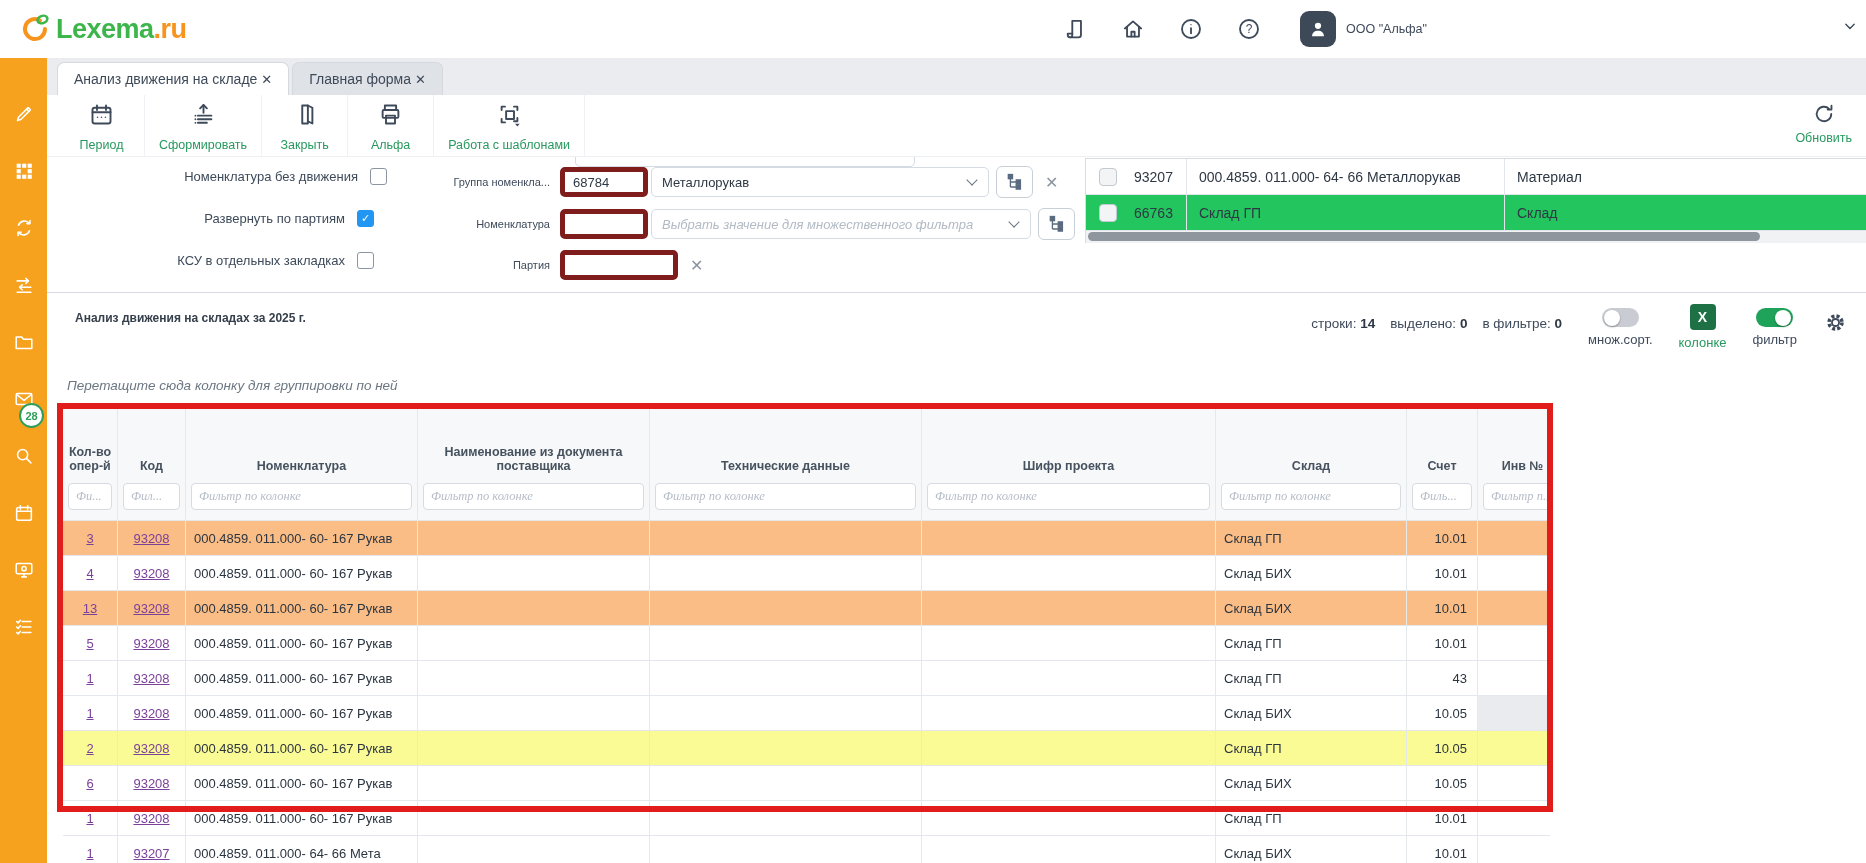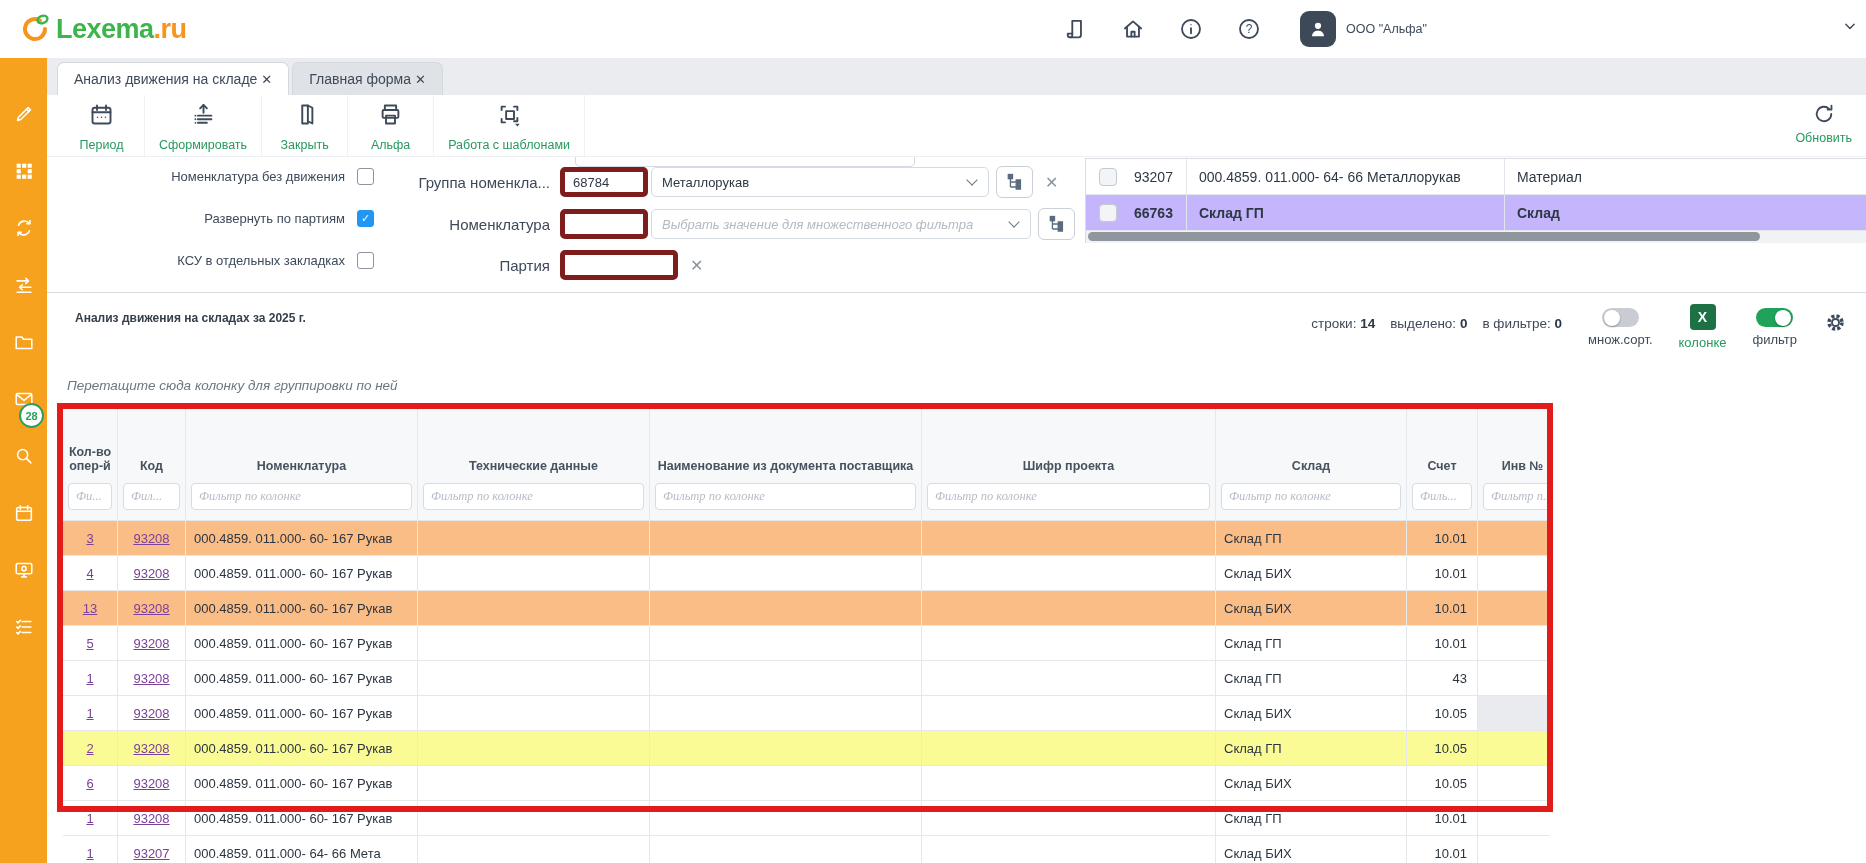--- a/index.html
+++ b/index.html
@@ -50,41 +50,41 @@
   .refresh-btn span { font-size:12.5px; color:var(--c-accent-green); }
 
   
   .filter-zone { height:135px; position:relative; background:#fff; overflow:hidden; }
   .cb-row { position:absolute; display:flex; align-items:center; }
   .cb-label { width:298px; text-align:right; font-size:13px; margin-right:12px; }
   .cbox { width:17px; height:17px; border:1.5px solid #8A95A1; border-radius:3px; background:#fff; cursor:pointer;
     display:flex; align-items:center; justify-content:center; font-size:11px; color:#fff; }
   .cbox.on { background:var(--c-checkbox-blue); border-color:var(--c-checkbox-blue); }
   .fld-row { position:absolute; display:flex; align-items:center; }
-  .fld-label { width:513px; text-align:right; font-size:15px; padding-right:10px; }
+  .fld-label { width:513px; text-align:right; font-size:11px; padding-right:10px; }
   .inp { height:30px; border:5px solid #7f1d1d; border-radius:5px; font-size:13px; padding:0 8px;
     font-family:"Liberation Sans",sans-serif; color:#2E3844; background:#fff; }
   .inp::placeholder { color:#B2BAC4; font-style:italic; }
   .combo { height:30px; border:1px solid #D5DBE2; border-radius:5px; background:#fff; display:flex;
     align-items:center; padding:0 10px; font-size:13px; color:#2E3844; margin-left:3px; cursor:pointer; }
   .combo .ph { color:#B2BAC4; font-style:italic; }
   .combo .flex { flex:1; }
   .chev { width:8px; height:8px; border-right:1.6px solid #6B7683; border-bottom:1.6px solid #6B7683;
     transform:rotate(45deg); margin:-4px 2px 0 8px; }
   .tree-btn { width:37px; height:32px; border:1px solid #C9CFD6; border-radius:6px; background:#fff; margin-left:7px;
     display:flex; align-items:center; justify-content:center; cursor:pointer; }
   .clear-x { font-size:16px; color:#8A939E; margin-left:12px; cursor:pointer; }
   .partial-field { position:absolute; left:528px; top:-18px; width:340px; height:28px;
     border:1px solid #D5DBE2; border-radius:5px; background:#fff; }
 
   
   .lookup { position:absolute; top:1px; right:0; width:781px; border-top:1px solid #D9DDE2; border-left:1px solid #D9DDE2; }
   .lk-row { height:36px; display:flex; align-items:center; border-bottom:1px solid #E2E5E9; font-size:14px;
     color:#2E3844; background:#fff; cursor:pointer; }
-  .lk-row.sel { background:#c4b5fd;font-weight:bold; }
+  .lk-row.sel { background:#22c55e; }
   .lk-cb-cell { width:44px; display:flex; justify-content:center; }
   .lk-cb { width:18px; height:18px; border:1px solid #C3C9D0; border-radius:4px; background:#F3F4F6; }
   .lk-code { width:56px; padding-left:4px; }
   .lk-name { width:318px; padding-left:12px; border-left:1px solid #E2E5E9; align-self:stretch; display:flex; align-items:center; }
   .lk-type { flex:1; padding-left:12px; border-left:1px solid #E2E5E9; align-self:stretch; display:flex; align-items:center; }
   .lk-scroll { height:12px; background:#F1F2F4; position:relative; }
   .lk-thumb { position:absolute; top:1px; left:2px; width:672px; height:9px; border-radius:5px; background:#90969D; cursor:pointer; }
 
   
   .section-bar { height:70px; border-top:1px solid #D8DCE0; position:relative; background:#fff; }
@@ -332,21 +332,21 @@
             <path d="M18.7 12a6.7 6.7 0 1 1-2-4.8"></path>
             <path d="M18.9 4.4v3.5h-3.5"></path>
           </svg>
         <span>Обновить</span>
       </div>
     </div>
 
     <div class="filter-zone">
       <div class="partial-field"></div>
 
-      <div class="cb-row" style="top:11px; left:0;">
+      <div class="cb-row" style="top:11px; left:13px;">
         <span class="cb-label">Номенклатура без движения</span>
         <span class="cbox"></span>
       </div>
       <div class="cb-row" style="top:53px; left:0;">
         <span class="cb-label">Развернуть по партиям</span>
         <span class="cbox on">✓</span>
       </div>
       <div class="cb-row" style="top:95px; left:0;">
         <span class="cb-label">КСУ в отдельных закладках</span>
         <span class="cbox"></span>
@@ -456,22 +456,22 @@
     <div class="hint-zone">
       <span class="hint">Перетащите сюда колонку для группировки по ней</span>
     </div>
 
     <div class="tbl-wrap">
       <div id="tbl-head">
           <div class="grid-row th-label-row" style="grid-template-columns: 55px 68px 232px 232px 272px 294px 191px 71px 90px;">
             <div class="th-cell">Кол-во опер-й</div>
             <div class="th-cell">Код</div>
             <div class="th-cell">Номенклатура</div>
+            <div class="th-cell">Наименование из документа поставщика</div>
             <div class="th-cell">Технические данные</div>
-            <div class="th-cell">Наименование из документа поставщика</div>
             <div class="th-cell">Шифр проекта</div>
             <div class="th-cell">Склад</div>
             <div class="th-cell">Счет</div>
             <div class="th-cell">Инв №</div>
           </div>
           <div class="grid-row tf-row" style="grid-template-columns: 55px 68px 232px 232px 272px 294px 191px 71px 90px;">
             <div class="tf-cell"><input placeholder="Фи..." style=""></div>
             <div class="tf-cell"><input placeholder="Фил..." style=""></div>
             <div class="tf-cell"><input placeholder="Фильтр по колонке" style=""></div>
             <div class="tf-cell"><input placeholder="Фильтр по колонке" style=""></div>

